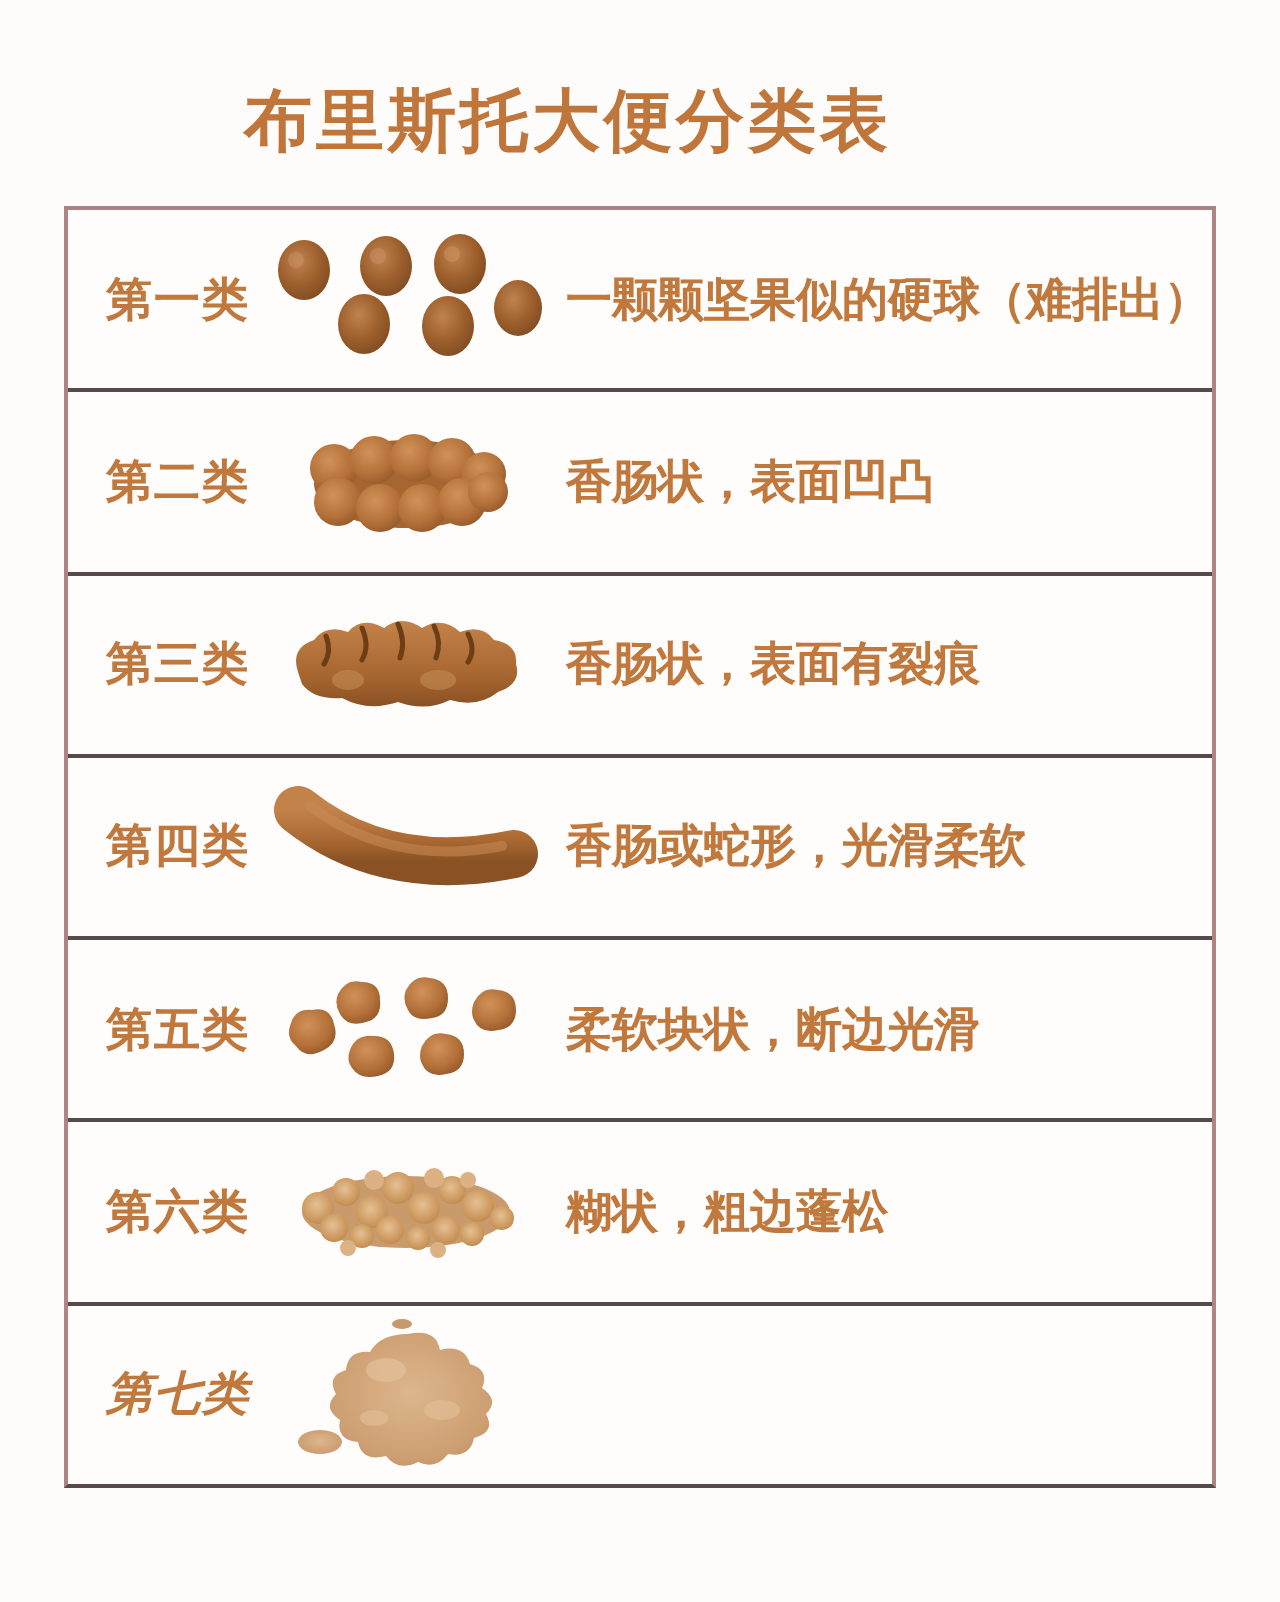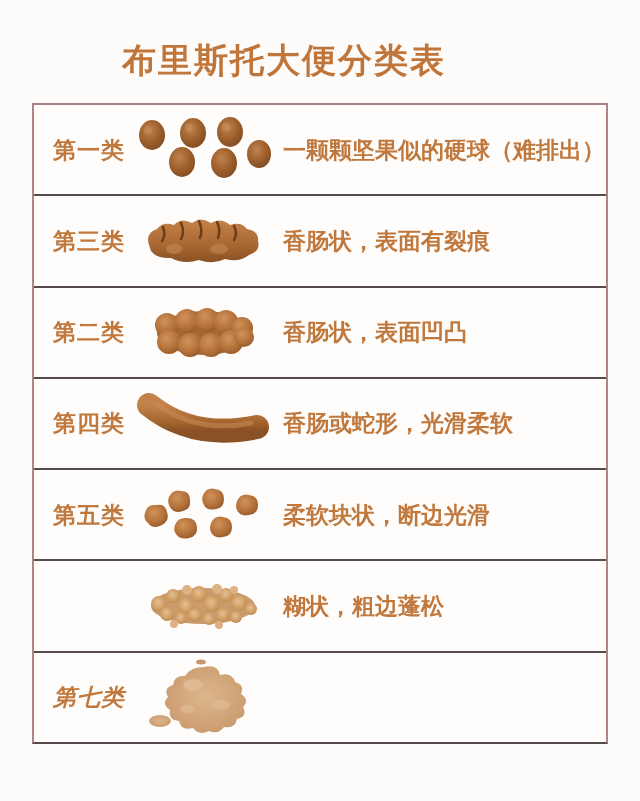--- a/index.html
+++ b/index.html
@@ -116,57 +116,57 @@
         <ellipse cx="130" cy="44" rx="12" ry="14" fill="url(#gBall)"></ellipse>
         <ellipse cx="19" cy="20" rx="4" ry="4" fill="#c89060" opacity="0.55"></ellipse>
         <ellipse cx="60" cy="18" rx="4" ry="4" fill="#c89060" opacity="0.55"></ellipse>
         <ellipse cx="97" cy="17" rx="4" ry="4" fill="#c89060" opacity="0.55"></ellipse>
       </svg>
     </span>
     <span class="row-desc">一颗颗坚果似的硬球（难排出）</span>
   </div>
 
   <div class="row">
-    <span class="row-label">第三类</span>
-    <span class="row-illustration">
-      <svg width="150" height="80" viewBox="0 0 150 80">
-        <path d="M20,44 Q16,32 28,28 Q34,20 45,24 Q52,16 63,22 Q72,15 82,22 Q92,16 101,24 Q112,20 118,28 Q130,30 129,40 Q132,50 120,54 Q110,62 96,58 Q84,64 70,59 Q55,64 42,57 Q28,58 22,50 Z" fill="url(#gSausage)"></path>
-        <path d="M34,26 q3,8 -1,14" stroke="#6d3d15" stroke-width="2.5" fill="none" stroke-linecap="round"></path>
-        <path d="M52,22 q4,9 0,16" stroke="#6d3d15" stroke-width="2.5" fill="none" stroke-linecap="round"></path>
-        <path d="M70,20 q4,9 1,17" stroke="#6d3d15" stroke-width="2.5" fill="none" stroke-linecap="round"></path>
-        <path d="M88,21 q4,8 1,16" stroke="#6d3d15" stroke-width="2.5" fill="none" stroke-linecap="round"></path>
-        <path d="M105,25 q4,8 0,14" stroke="#6d3d15" stroke-width="2.5" fill="none" stroke-linecap="round"></path>
-        <ellipse cx="45" cy="48" rx="8" ry="5" fill="#c58c52" opacity="0.6"></ellipse>
-        <ellipse cx="90" cy="48" rx="9" ry="5" fill="#c58c52" opacity="0.6"></ellipse>
-      </svg>
-    </span>
-    <span class="row-desc">香肠状，表面有裂痕</span>
-  </div>
-
-  <div class="row">
     <span class="row-label">第二类</span>
     <span class="row-illustration">
       <svg width="150" height="80" viewBox="0 0 150 80">
         <ellipse cx="75" cy="41" rx="47" ry="22" fill="#a5662f"></ellipse>
         <circle cx="38" cy="33" r="12" fill="url(#gLump)"></circle>
         <circle cx="58" cy="29" r="12" fill="url(#gLump)"></circle>
         <circle cx="78" cy="28" r="12" fill="url(#gLump)"></circle>
         <circle cx="97" cy="30" r="12" fill="url(#gLump)"></circle>
         <circle cx="113" cy="36" r="11" fill="url(#gLump)"></circle>
         <circle cx="40" cy="50" r="12" fill="url(#gLump)"></circle>
         <circle cx="61" cy="53" r="12" fill="url(#gLump)"></circle>
         <circle cx="82" cy="53" r="12" fill="url(#gLump)"></circle>
         <circle cx="102" cy="50" r="12" fill="url(#gLump)"></circle>
         <circle cx="115" cy="45" r="10" fill="url(#gLump)"></circle>
       </svg>
     </span>
     <span class="row-desc">香肠状，表面凹凸</span>
   </div>
 
   <div class="row">
+    <span class="row-label">第三类</span>
+    <span class="row-illustration">
+      <svg width="150" height="80" viewBox="0 0 150 80">
+        <path d="M20,44 Q16,32 28,28 Q34,20 45,24 Q52,16 63,22 Q72,15 82,22 Q92,16 101,24 Q112,20 118,28 Q130,30 129,40 Q132,50 120,54 Q110,62 96,58 Q84,64 70,59 Q55,64 42,57 Q28,58 22,50 Z" fill="url(#gSausage)"></path>
+        <path d="M34,26 q3,8 -1,14" stroke="#6d3d15" stroke-width="2.5" fill="none" stroke-linecap="round"></path>
+        <path d="M52,22 q4,9 0,16" stroke="#6d3d15" stroke-width="2.5" fill="none" stroke-linecap="round"></path>
+        <path d="M70,20 q4,9 1,17" stroke="#6d3d15" stroke-width="2.5" fill="none" stroke-linecap="round"></path>
+        <path d="M88,21 q4,8 1,16" stroke="#6d3d15" stroke-width="2.5" fill="none" stroke-linecap="round"></path>
+        <path d="M105,25 q4,8 0,14" stroke="#6d3d15" stroke-width="2.5" fill="none" stroke-linecap="round"></path>
+        <ellipse cx="45" cy="48" rx="8" ry="5" fill="#c58c52" opacity="0.6"></ellipse>
+        <ellipse cx="90" cy="48" rx="9" ry="5" fill="#c58c52" opacity="0.6"></ellipse>
+      </svg>
+    </span>
+    <span class="row-desc">香肠状，表面有裂痕</span>
+  </div>
+
+  <div class="row">
     <span class="row-label">第四类</span>
     <span class="row-illustration">
       <svg width="150" height="80" viewBox="0 0 150 80">
         <path d="M20,22 C45,42 80,54 128,44" stroke="url(#gSausage)" stroke-width="24" fill="none" stroke-linecap="round"></path>
         <path d="M26,20 C50,38 82,48 122,40" stroke="#c88d55" stroke-width="5" fill="none" stroke-linecap="round" opacity="0.55"></path>
       </svg>
     </span>
     <span class="row-desc">香肠或蛇形，光滑柔软</span>
   </div>
 
@@ -179,20 +179,21 @@
         <path d="M46,50 q3,-8 12,-7 q9,0 10,9 q1,9 -8,11 q-9,2 -13,-4 q-3,-4 -1,-9Z" fill="url(#gLump)"></path>
         <path d="M74,20 q4,-8 12,-6 q9,1 9,10 q0,9 -8,10 q-9,2 -12,-4 q-3,-5 -1,-10Z" fill="url(#gLump)"></path>
         <path d="M82,48 q4,-8 12,-6 q9,1 9,10 q0,9 -9,10 q-9,2 -12,-5 q-2,-4 0,-9Z" fill="url(#gLump)"></path>
         <path d="M108,26 q4,-8 12,-6 q9,1 9,10 q0,9 -9,10 q-9,2 -12,-5 q-2,-4 0,-9Z" fill="url(#gLump)"></path>
       </svg>
     </span>
     <span class="row-desc">柔软块状，断边光滑</span>
   </div>
 
   <div class="row">
+    <span class="row-label">第六类</span>
     <span class="row-illustration">
       <svg width="150" height="80" viewBox="0 0 150 80">
         <ellipse cx="74" cy="40" rx="52" ry="18" fill="#c08a52" opacity="0.85"></ellipse>
         <circle cx="30" cy="38" r="8" fill="url(#gTan)"></circle>
         <circle cx="44" cy="30" r="7" fill="url(#gTan)"></circle>
         <circle cx="57" cy="40" r="8" fill="url(#gTan)"></circle>
         <circle cx="70" cy="28" r="8" fill="url(#gTan)"></circle>
         <circle cx="83" cy="38" r="8" fill="url(#gTan)"></circle>
         <circle cx="97" cy="29" r="7" fill="url(#gTan)"></circle>
         <circle cx="110" cy="37" r="8" fill="url(#gTan)"></circle>

